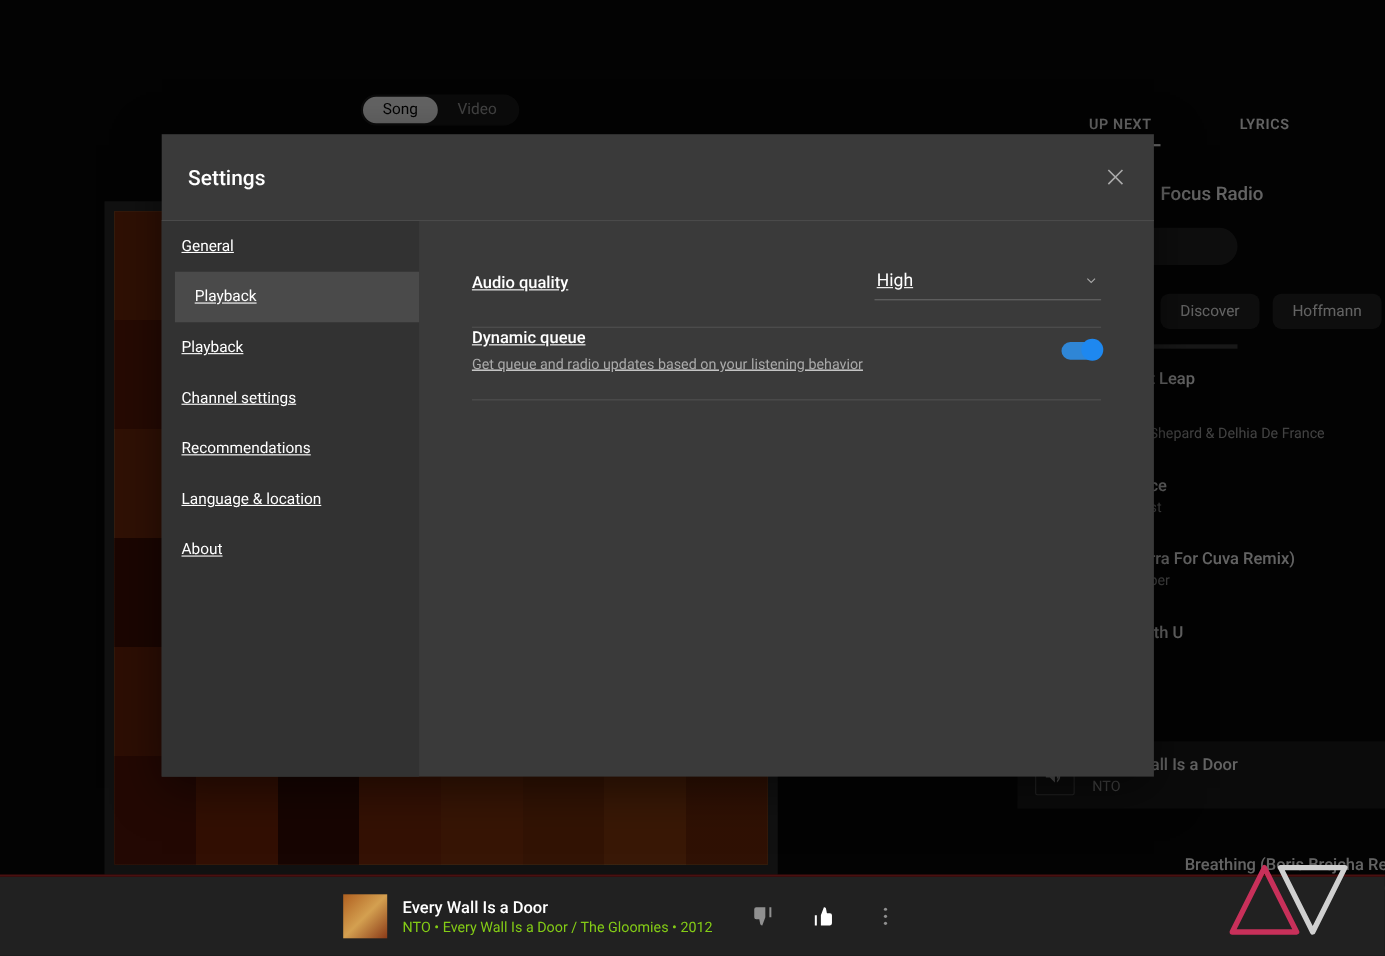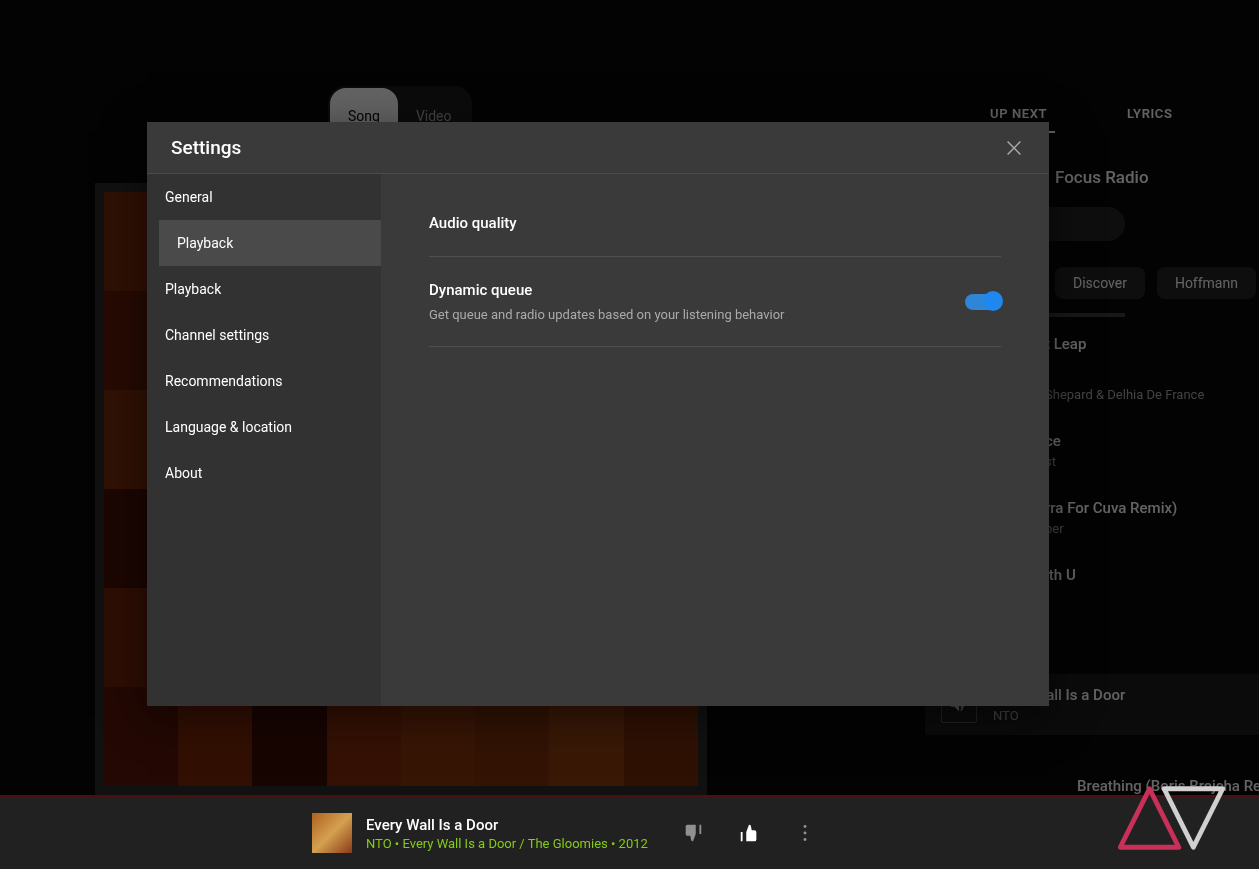--- a/index.html
+++ b/index.html
@@ -32,21 +32,21 @@
 .segmented {
   position: absolute;
   left: 233px;
   top: 6px;
   display: flex;
   background: #1a1a1a;
   border-radius: 18px;
   padding: 2px;
 }
 .segmented .seg {
-  padding: 20px 18px;
+  padding: 4px 18px;
   font-size: 14px;
   border-radius: 16px;
   color: #aaa;
 }
 .segmented .seg.active {
   background: #fff;
   color: #030303;
 }
 
 .album-panel {
@@ -183,32 +183,33 @@
   top: 122px;
   width: 902px;
   height: 584px;
   background: #3a3a3a;
   box-shadow: 0 10px 40px rgba(0,0,0,.5);
   display: flex;
   flex-direction: column;
   z-index: 10;
 }
 .modal-header {
-  height: 52px;
+  height: 79px;
   display: flex;
   align-items: center;
   padding: 0 24px;
   justify-content: space-between;
   border-bottom: 1px solid #4a4a4a;
 }
 .modal-title { font-size: 19px; font-weight: 500; }
 .close-icon { width: 22px; height: 22px; stroke: #aaa; stroke-width: 1.6; fill: none; cursor: pointer; }
 .modal-body {
   display: flex;
   flex: 1;
+  text-decoration: underline;
 }
 .nav {
   width: 234px;
   background: #323232;
   display: flex;
   flex-direction: column;
 }
 .nav-item {
   padding: 15px 18px;
   font-size: 14px;
@@ -220,21 +221,20 @@
   flex: 1;
   padding: 40px 48px;
   overflow: auto;
 }
 .setting-row {
   display: flex;
   align-items: center;
   justify-content: space-between;
   padding-bottom: 24px;
   border-bottom: 1px solid #505050;
-  margin-bottom: 24px;
 }
 .setting-label { font-size: 15px; font-weight: 500; }
 .setting-sub { font-size: 13px; color: #aaa; margin-top: 8px; }
 .select {
   width: 206px;
   display: flex;
   justify-content: space-between;
   align-items: center;
   border-bottom: 1px solid #666;
   padding: 4px 2px 8px 2px;
@@ -367,20 +367,26 @@
       <div class="nav-item active">Playback</div>
       <div class="nav-item">Playback</div>
       <div class="nav-item">Channel settings</div>
       <div class="nav-item">Recommendations</div>
       <div class="nav-item">Language &amp; location</div>
       <div class="nav-item">About</div>
     </div>
     <div class="panel">
       <div class="setting-row">
         <div class="setting-label">Audio quality</div>
+        <div class="select">
+          <span class="select-val">High</span>
+          <svg class="chev" viewBox="0 0 24 24">
+              <path d="M6 9l6 6 6-6"></path>
+            </svg>
+        </div>
       </div>
       <div class="setting-row">
         <div>
           <div class="setting-label">Dynamic queue</div>
           <div class="setting-sub">Get queue and radio updates based on your listening behavior</div>
         </div>
         <div class="toggle">
           <div class="knob"></div>
         </div>
       </div>

